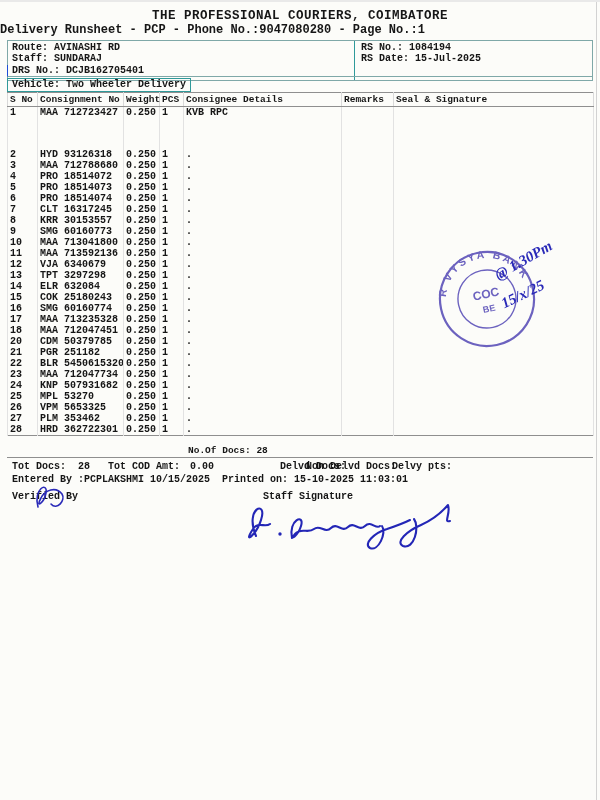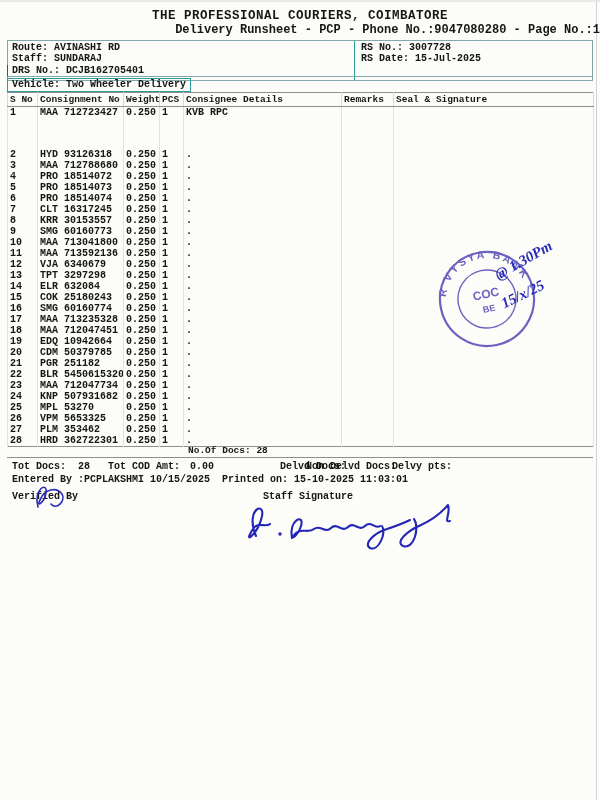--- a/index.html
+++ b/index.html
@@ -4,21 +4,21 @@
 <style>
   * { margin:0; padding:0; box-sizing:border-box; }
   html,body { background:#e9e9e9; }
   .page {
     position:relative; width:600px; height:800px; margin:2px auto;
     background:#fcfcf9; color:#161616; overflow:hidden;
     font-family:"Liberation Mono","DejaVu Sans Mono",monospace; font-weight:bold;
   }
   .edge-line { position:absolute; right:3px; top:0; height:100%; width:1px; background:#d2d2d2; }
   .title    { position:absolute; top:7px;  left:0; width:100%; text-align:center; font-size:12.5px; letter-spacing:.5px; }
-  .subtitle { position:absolute; top:21px; left:0; width:100%; text-align:right; font-size:12px; }
+  .subtitle { position:absolute; top:21px; left:0; width:100%; text-align:left; font-size:12px; }
 
   .info-box { position:absolute; top:38px; left:7px; width:586px; height:41px; border:1px solid #7fa8a8; font-size:10px; }
   .info-left { position:absolute; left:4px; top:1px; line-height:11px; }
   .info-right { position:absolute; left:346px; top:0; height:100%; border-left:1px solid #2f9a9a; padding:1px 0 0 6px; line-height:11px; }
   .drs-row { position:absolute; top:63px; left:7px; width:586px; height:12px; border-left:1px solid #1d4ed8; border-right:1px solid #7fa8a8; border-bottom:1px solid #7fa8a8; font-size:10px; line-height:11px; padding-left:4px; }
   .vehicle-box { position:absolute; top:76px; left:7px; border:1px solid #2f9a9a; font-size:10px; line-height:11px; padding:0 4px 1px 4px; white-space:nowrap; }
 
   table.runsheet { position:absolute; top:90px; left:7px; width:586px; border-collapse:collapse; table-layout:fixed; border-bottom:1px solid #8f8f8f; }
   table.runsheet th {
     border-top:1px solid #8f8f8f; border-bottom:1px solid #8f8f8f;
@@ -66,21 +66,21 @@
 
   <div class="title">THE PROFESSIONAL COURIERS, COIMBATORE</div>
   <div class="subtitle">Delivery Runsheet - PCP - Phone No.:9047080280 - Page No.:1</div>
 
   <div class="info-box">
     <div class="info-left">
       <div>Route: AVINASHI RD</div>
       <div>Staff: SUNDARAJ</div>
     </div>
     <div class="info-right">
-      <div>RS No.: 3007728</div>
+      <div>RS No.: 1084194</div>
       <div>RS Date: 15-Jul-2025</div>
     </div>
   </div>
   <div class="drs-row">DRS No.: DCJB162705401</div>
   <div class="vehicle-box">Vehicle: Two Wheeler Delivery</div>
 
   <table class="runsheet">
     <colgroup>
       <col style="width:30px">
         <col style="width:86px">
@@ -258,29 +258,20 @@
         <tr>
           <td>18</td>
           <td>MAA 712047451</td>
           <td>0.250</td>
           <td>1</td>
           <td>.</td>
           <td></td>
           <td></td>
         </tr>
         <tr>
-          <td>19</td>
-          <td>EDQ 10942664</td>
-          <td>0.250</td>
-          <td>1</td>
-          <td>.</td>
-          <td></td>
-          <td></td>
-        </tr>
-        <tr>
           <td>20</td>
           <td>CDM 50379785</td>
           <td>0.250</td>
           <td>1</td>
           <td>.</td>
           <td></td>
           <td></td>
         </tr>
         <tr>
           <td>21</td>

